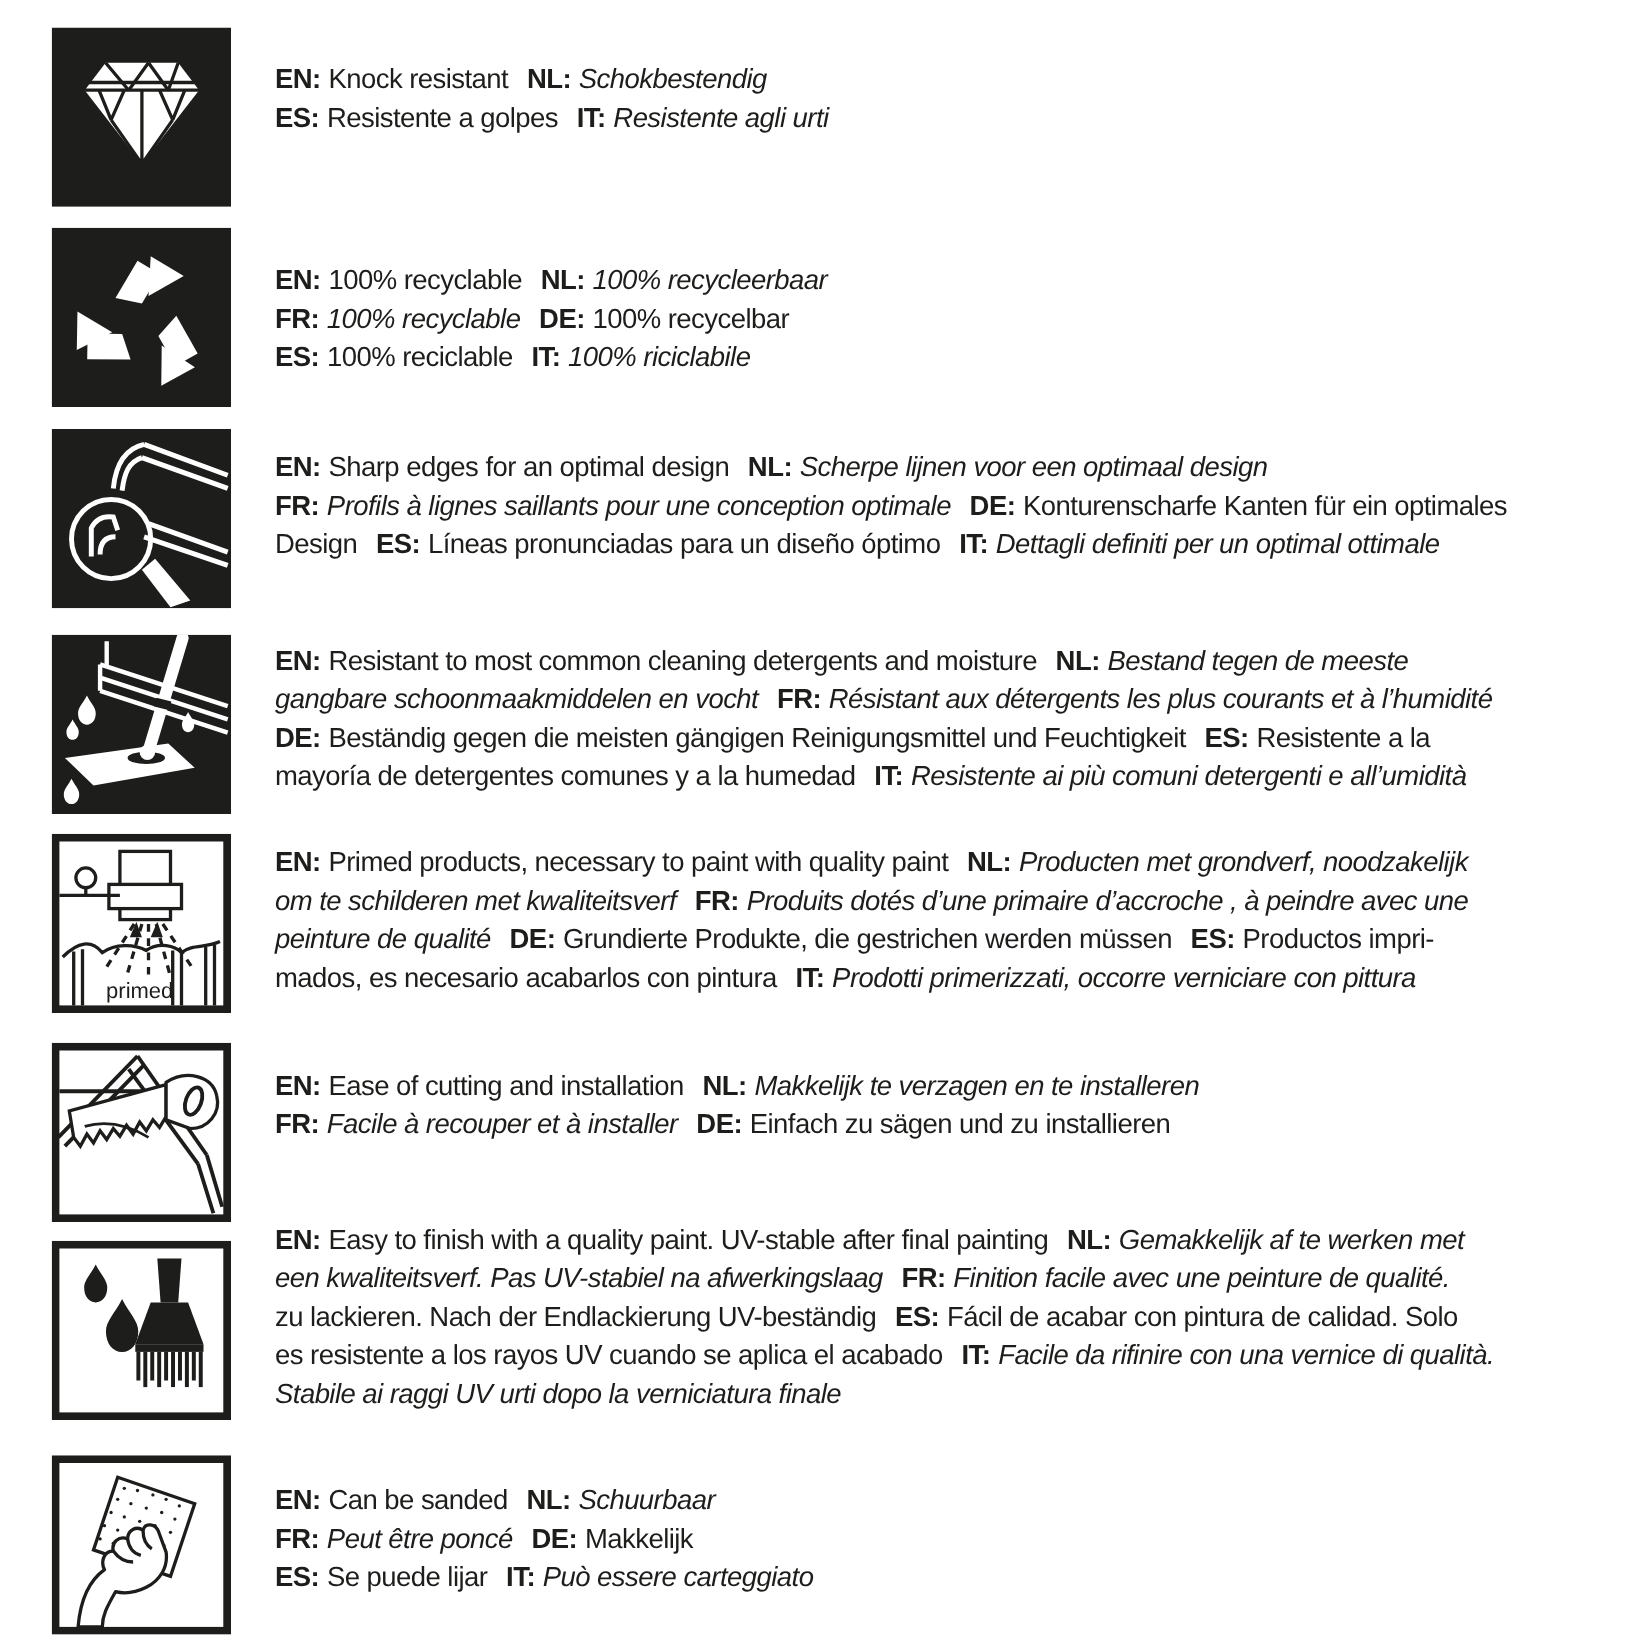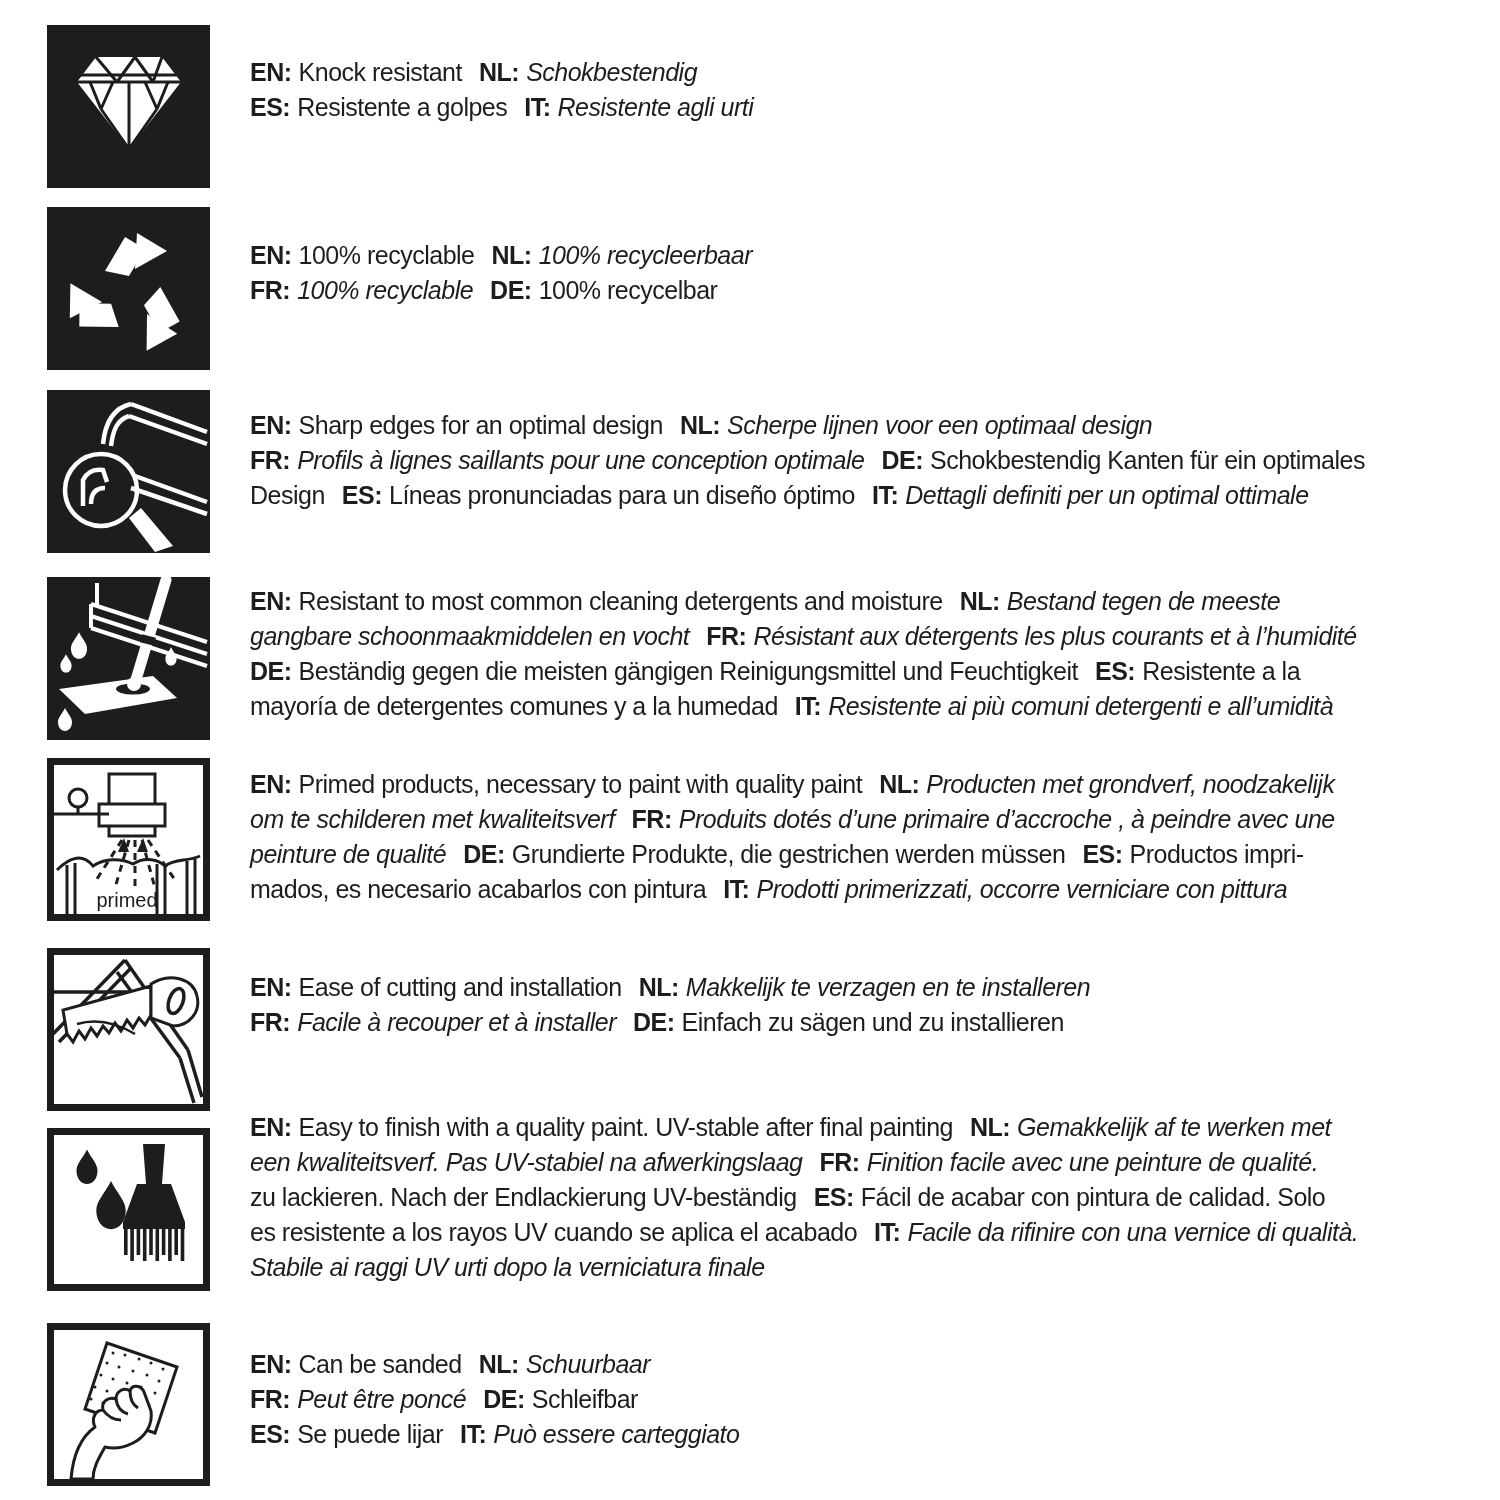--- a/index.html
+++ b/index.html
@@ -69,20 +69,21 @@
       <g transform="rotate(240 81 88)">
         <polygon points="58,64 78,30 98,42 82,69"></polygon>
         <polygon points="90,26 120,44 88,62"></polygon>
       </g>
     </g>
   </svg>
       </div>
     <div class="text-block">
         <div class="line"><span class="seg"><b class="lang">EN:</b><span class="val">100% recyclable</span></span><span class="seg it"><b class="lang">NL:</b><span class="val">100% recycleerbaar</span></span></div>
         <div class="line"><span class="seg it"><b class="lang">FR:</b><span class="val">100% recyclable</span></span><span class="seg"><b class="lang">DE:</b><span class="val">100% recycelbar</span></span></div>
+        <div class="line"><span class="seg"><b class="lang">ES:</b><span class="val">100% reciclable</span></span><span class="seg it"><b class="lang">IT:</b><span class="val">100% riciclabile</span></span></div>
       </div>
   </div>
 
   <div class="row row3">
     <div class="icon-box">
         <svg viewBox="0 0 163 163">
     <rect width="163" height="163" fill="#1d1d1b"></rect>
     <g stroke="#ffffff" stroke-width="4.5" fill="none">
       <path d="M84,14 L160,42"></path>
       <path d="M84,14 C66,18 58,34 56,54"></path>
@@ -92,21 +93,21 @@
       <path d="M84,98 L160,124"></path>
       <circle cx="54" cy="100" r="36"></circle>
       <path d="M36,116 L36,90 Q42,78 56,80 L60,92"></path>
       <path d="M44,114 Q44,98 58,98"></path>
     </g>
     <polygon points="82,128 94,118 126,156 108,162" fill="#ffffff"></polygon>
   </svg>
       </div>
     <div class="text-block">
         <div class="line"><span class="seg"><b class="lang">EN:</b><span class="val">Sharp edges for an optimal design</span></span><span class="seg it"><b class="lang">NL:</b><span class="val">Scherpe lijnen voor een optimaal design</span></span></div>
-        <div class="line"><span class="seg it"><b class="lang">FR:</b><span class="val">Profils à lignes saillants pour une conception optimale</span></span><span class="seg"><b class="lang">DE:</b><span class="val">Schokbestendig Kanten für ein optimales</span></span></div>
+        <div class="line"><span class="seg it"><b class="lang">FR:</b><span class="val">Profils à lignes saillants pour une conception optimale</span></span><span class="seg"><b class="lang">DE:</b><span class="val">Konturenscharfe Kanten für ein optimales</span></span></div>
         <div class="line"><span class="seg"><span class="val">Design</span></span><span class="seg"><b class="lang">ES:</b><span class="val">Líneas pronunciadas para un diseño óptimo</span></span><span class="seg it"><b class="lang">IT:</b><span class="val">Dettagli definiti per un optimal ottimale</span></span></div>
       </div>
   </div>
 
   <div class="row row4">
     <div class="icon-box">
         <svg viewBox="0 0 163 163">
     <rect width="163" height="163" fill="#1d1d1b"></rect>
     <g stroke="#ffffff" stroke-width="4" fill="none">
       <path d="M50,6 L50,30"></path>
@@ -257,17 +258,17 @@
             <circle cx="70" cy="84" r="1.5"></circle>
             <circle cx="84" cy="88" r="1.5"></circle>
       <circle cx="98" cy="94" r="1.5"></circle>
     </g>
     <path d="M24,156 C26,132 34,114 48,104 C44,96 48,87 56,87 C54,79 61,73 69,76 C69,68 77,64 83,68 C85,61 94,62 97,69 L104,88 C106,102 98,114 86,120 C76,125 66,126 58,124 C50,138 46,146 46,156 Z" fill="#ffffff" stroke="#1d1d1b" stroke-width="3" stroke-linejoin="round"></path>
     <path d="M56,87 C61,94 67,97 74,97 M69,76 C70,84 74,89 81,91 M83,68 C83,76 86,82 91,85" stroke="#1d1d1b" stroke-width="3" fill="none"></path>
   </svg>
       </div>
     <div class="text-block">
         <div class="line"><span class="seg"><b class="lang">EN:</b><span class="val">Can be sanded</span></span><span class="seg it"><b class="lang">NL:</b><span class="val">Schuurbaar</span></span></div>
-        <div class="line"><span class="seg it"><b class="lang">FR:</b><span class="val">Peut être poncé</span></span><span class="seg"><b class="lang">DE:</b><span class="val">Schleifbar</span></span></div>
+        <div class="line"><span class="seg it"><b class="lang">FR:</b><span class="val">Peut être poncé</span></span><span class="seg"><b class="lang">DE:</b><span class="val">Makkelijk</span></span></div>
         <div class="line"><span class="seg"><b class="lang">ES:</b><span class="val">Se puede lijar</span></span><span class="seg it"><b class="lang">IT:</b><span class="val">Può essere carteggiato</span></span></div>
       </div>
   </div>
 </div>
 
 </body></html>

